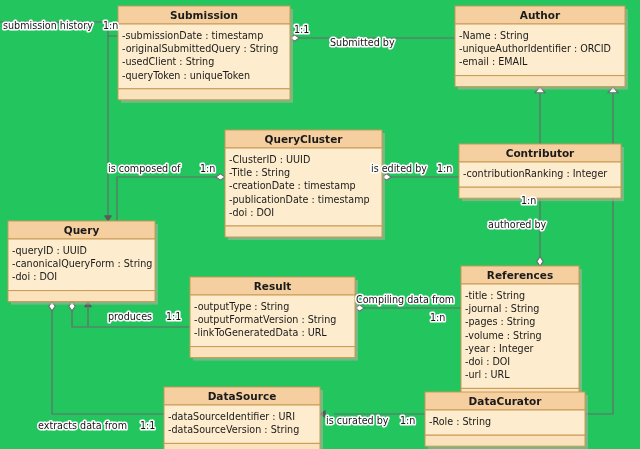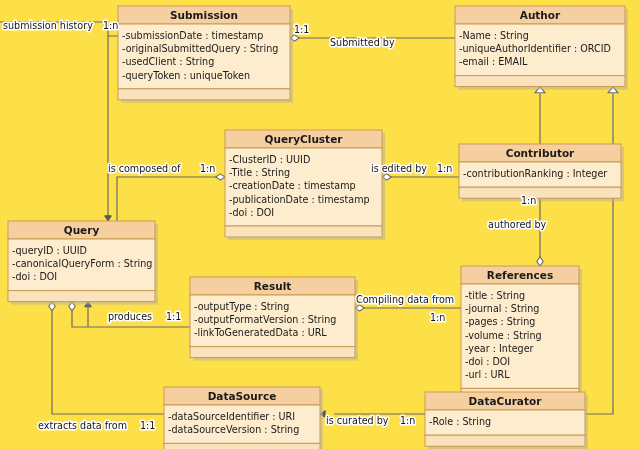--- a/index.html
+++ b/index.html
@@ -1,18 +1,18 @@
 <!DOCTYPE html>
 <html><head>
 <meta charset="utf-8">
 <style>
   html,body{margin:0;padding:0;background:#ffffff;}
   body{width:640px;height:449px;overflow:hidden;
        font-family:"DejaVu Sans","Liberation Sans",sans-serif;}
-  #diagram{position:relative;width:640px;height:449px;background:#fde047;}
+  #diagram{position:relative;width:640px;height:449px;background:#22c55e;}
   svg{position:absolute;left:0;top:0;width:640px;height:449px;}
   .uml-title{font-weight:bold;font-size:10.5px;fill:#1a1a1a;}
   .uml-attr{font-size:9.6px;fill:#1a1a1a;}
   .edge-label{font-size:9.6px;fill:#151515;}
   .edge-mult{font-size:9.6px;fill:#151515;}
   .edge-line{stroke:#6b6b6b;stroke-width:1.2;fill:none;}
   .cls-shadow{fill:#b9b0a4;opacity:.55;}
   .cls-body{fill:#fdeccd;stroke:#c99a54;stroke-width:1;}
   .cls-head{fill:#f6cfa0;stroke:#c99a54;stroke-width:1;}
   .cls-foot{fill:#fae2bd;stroke:#c99a54;stroke-width:1;}

